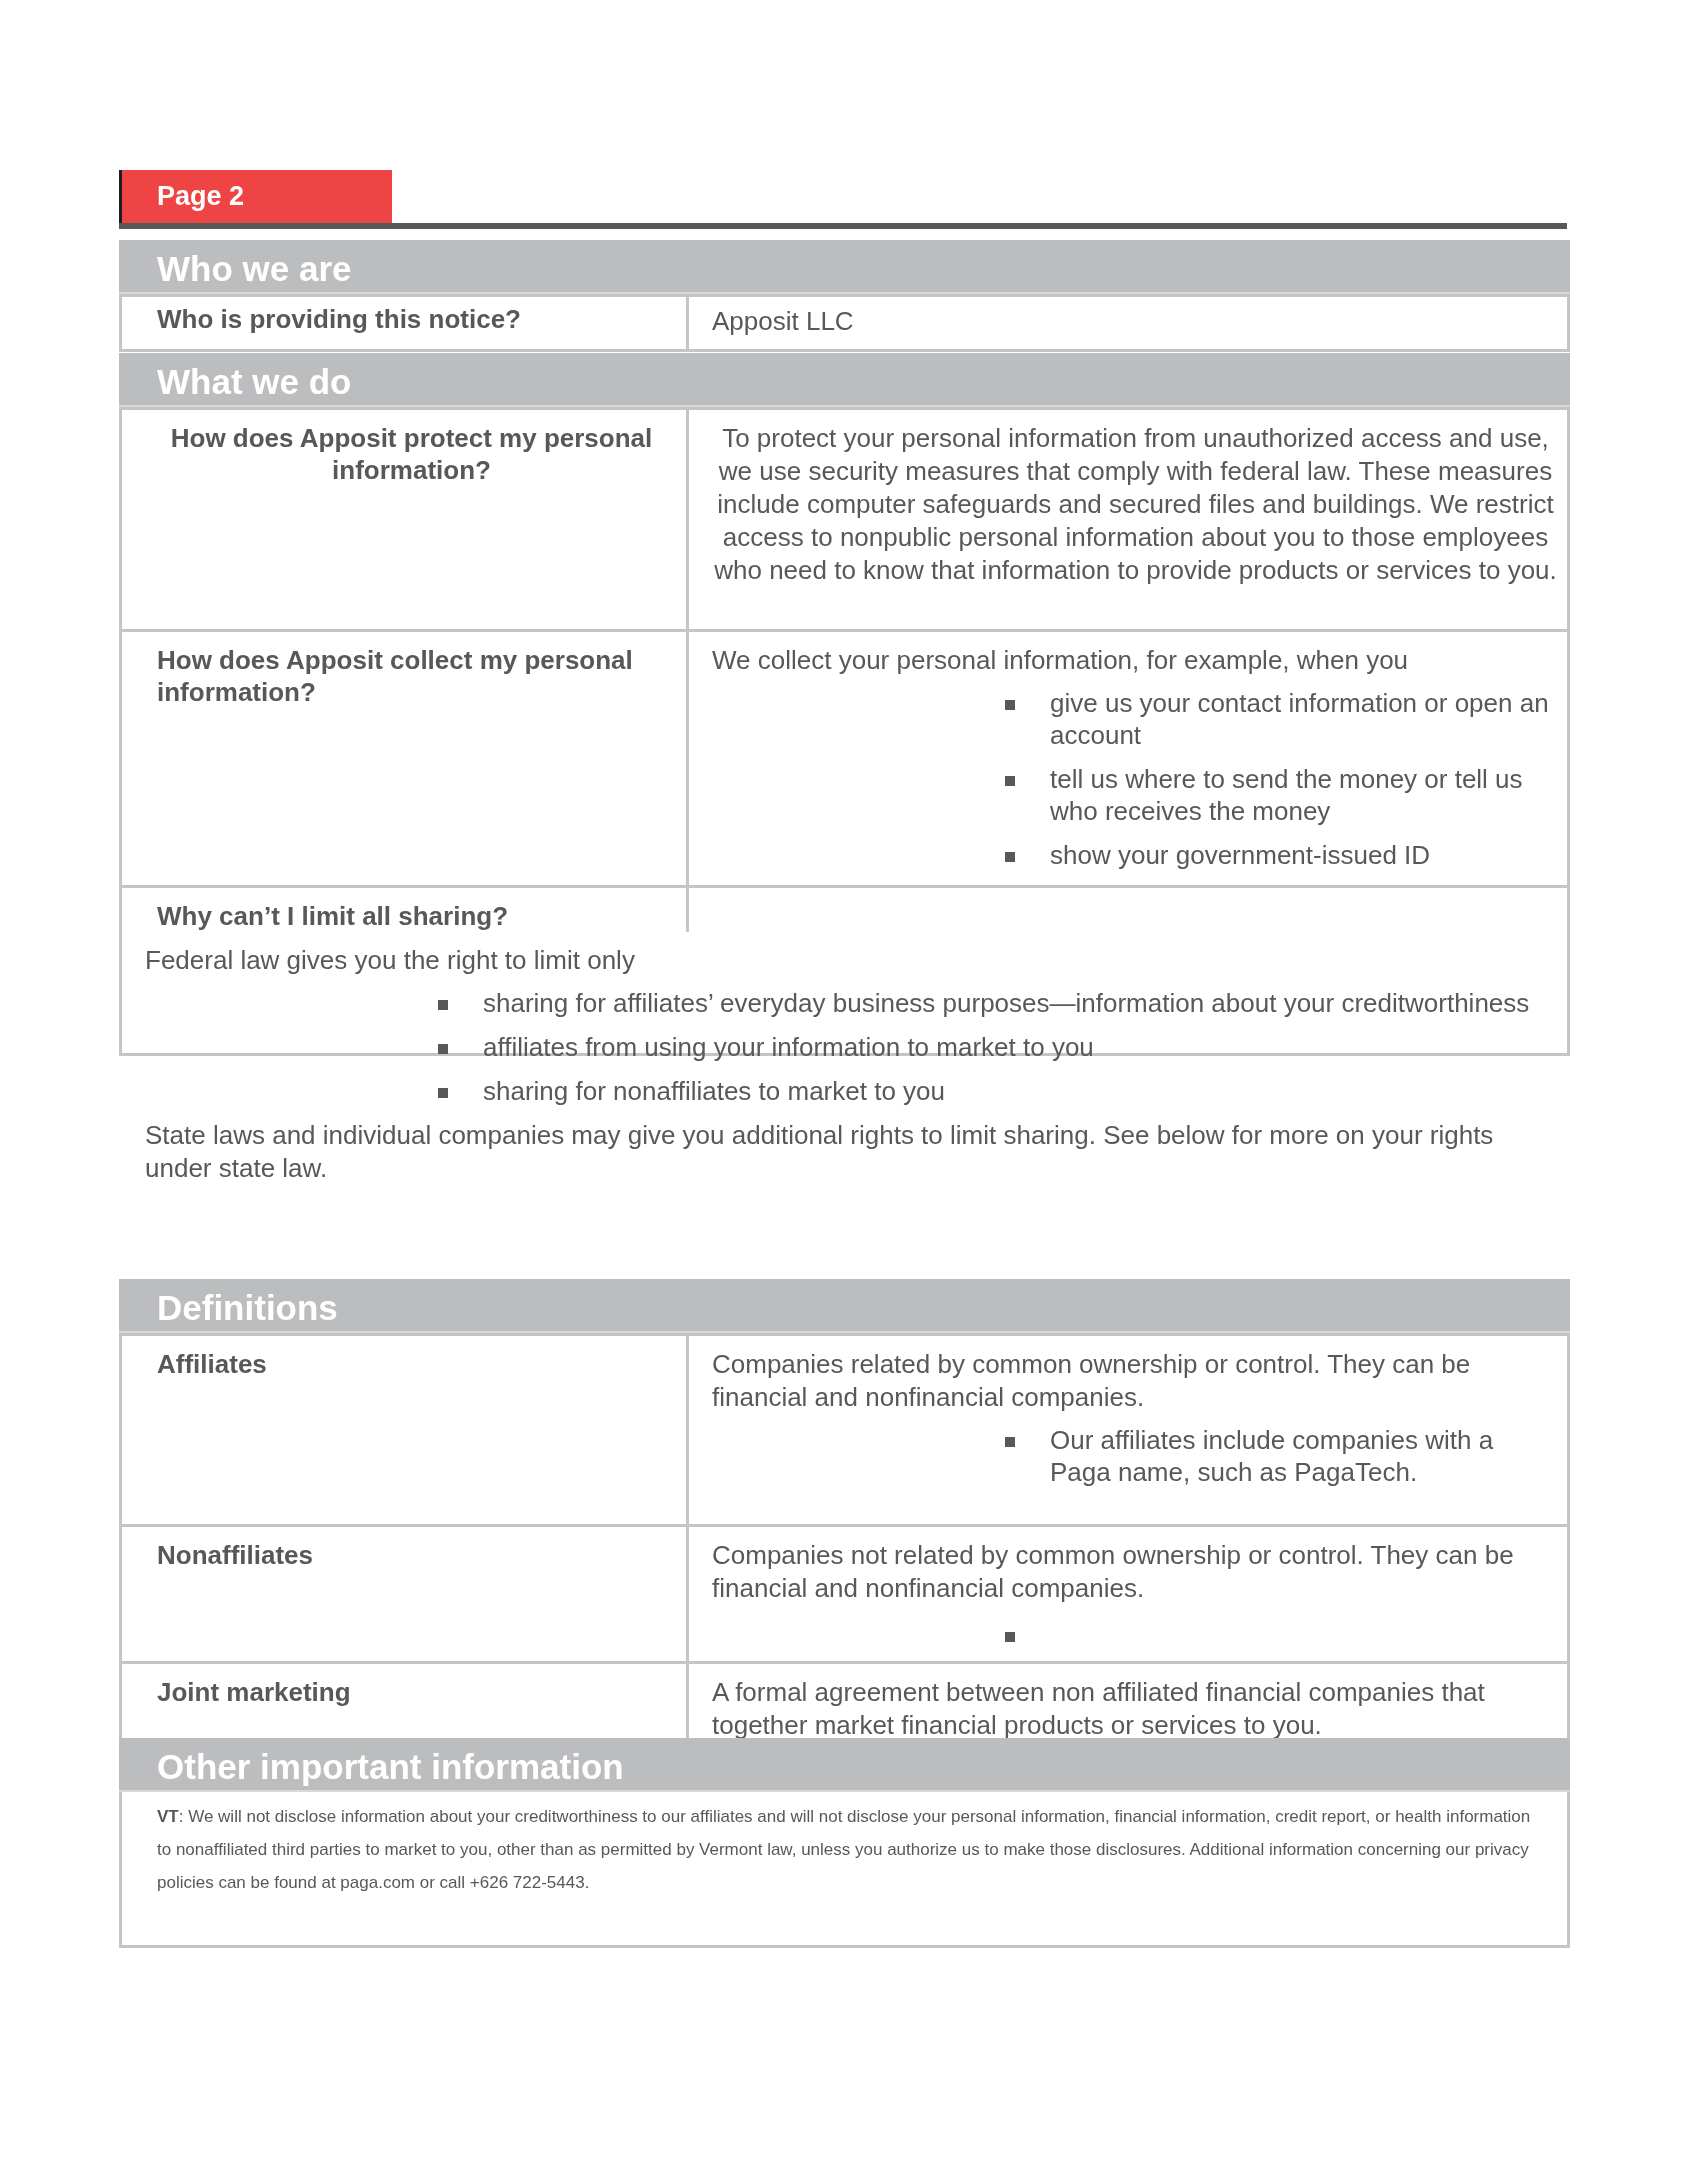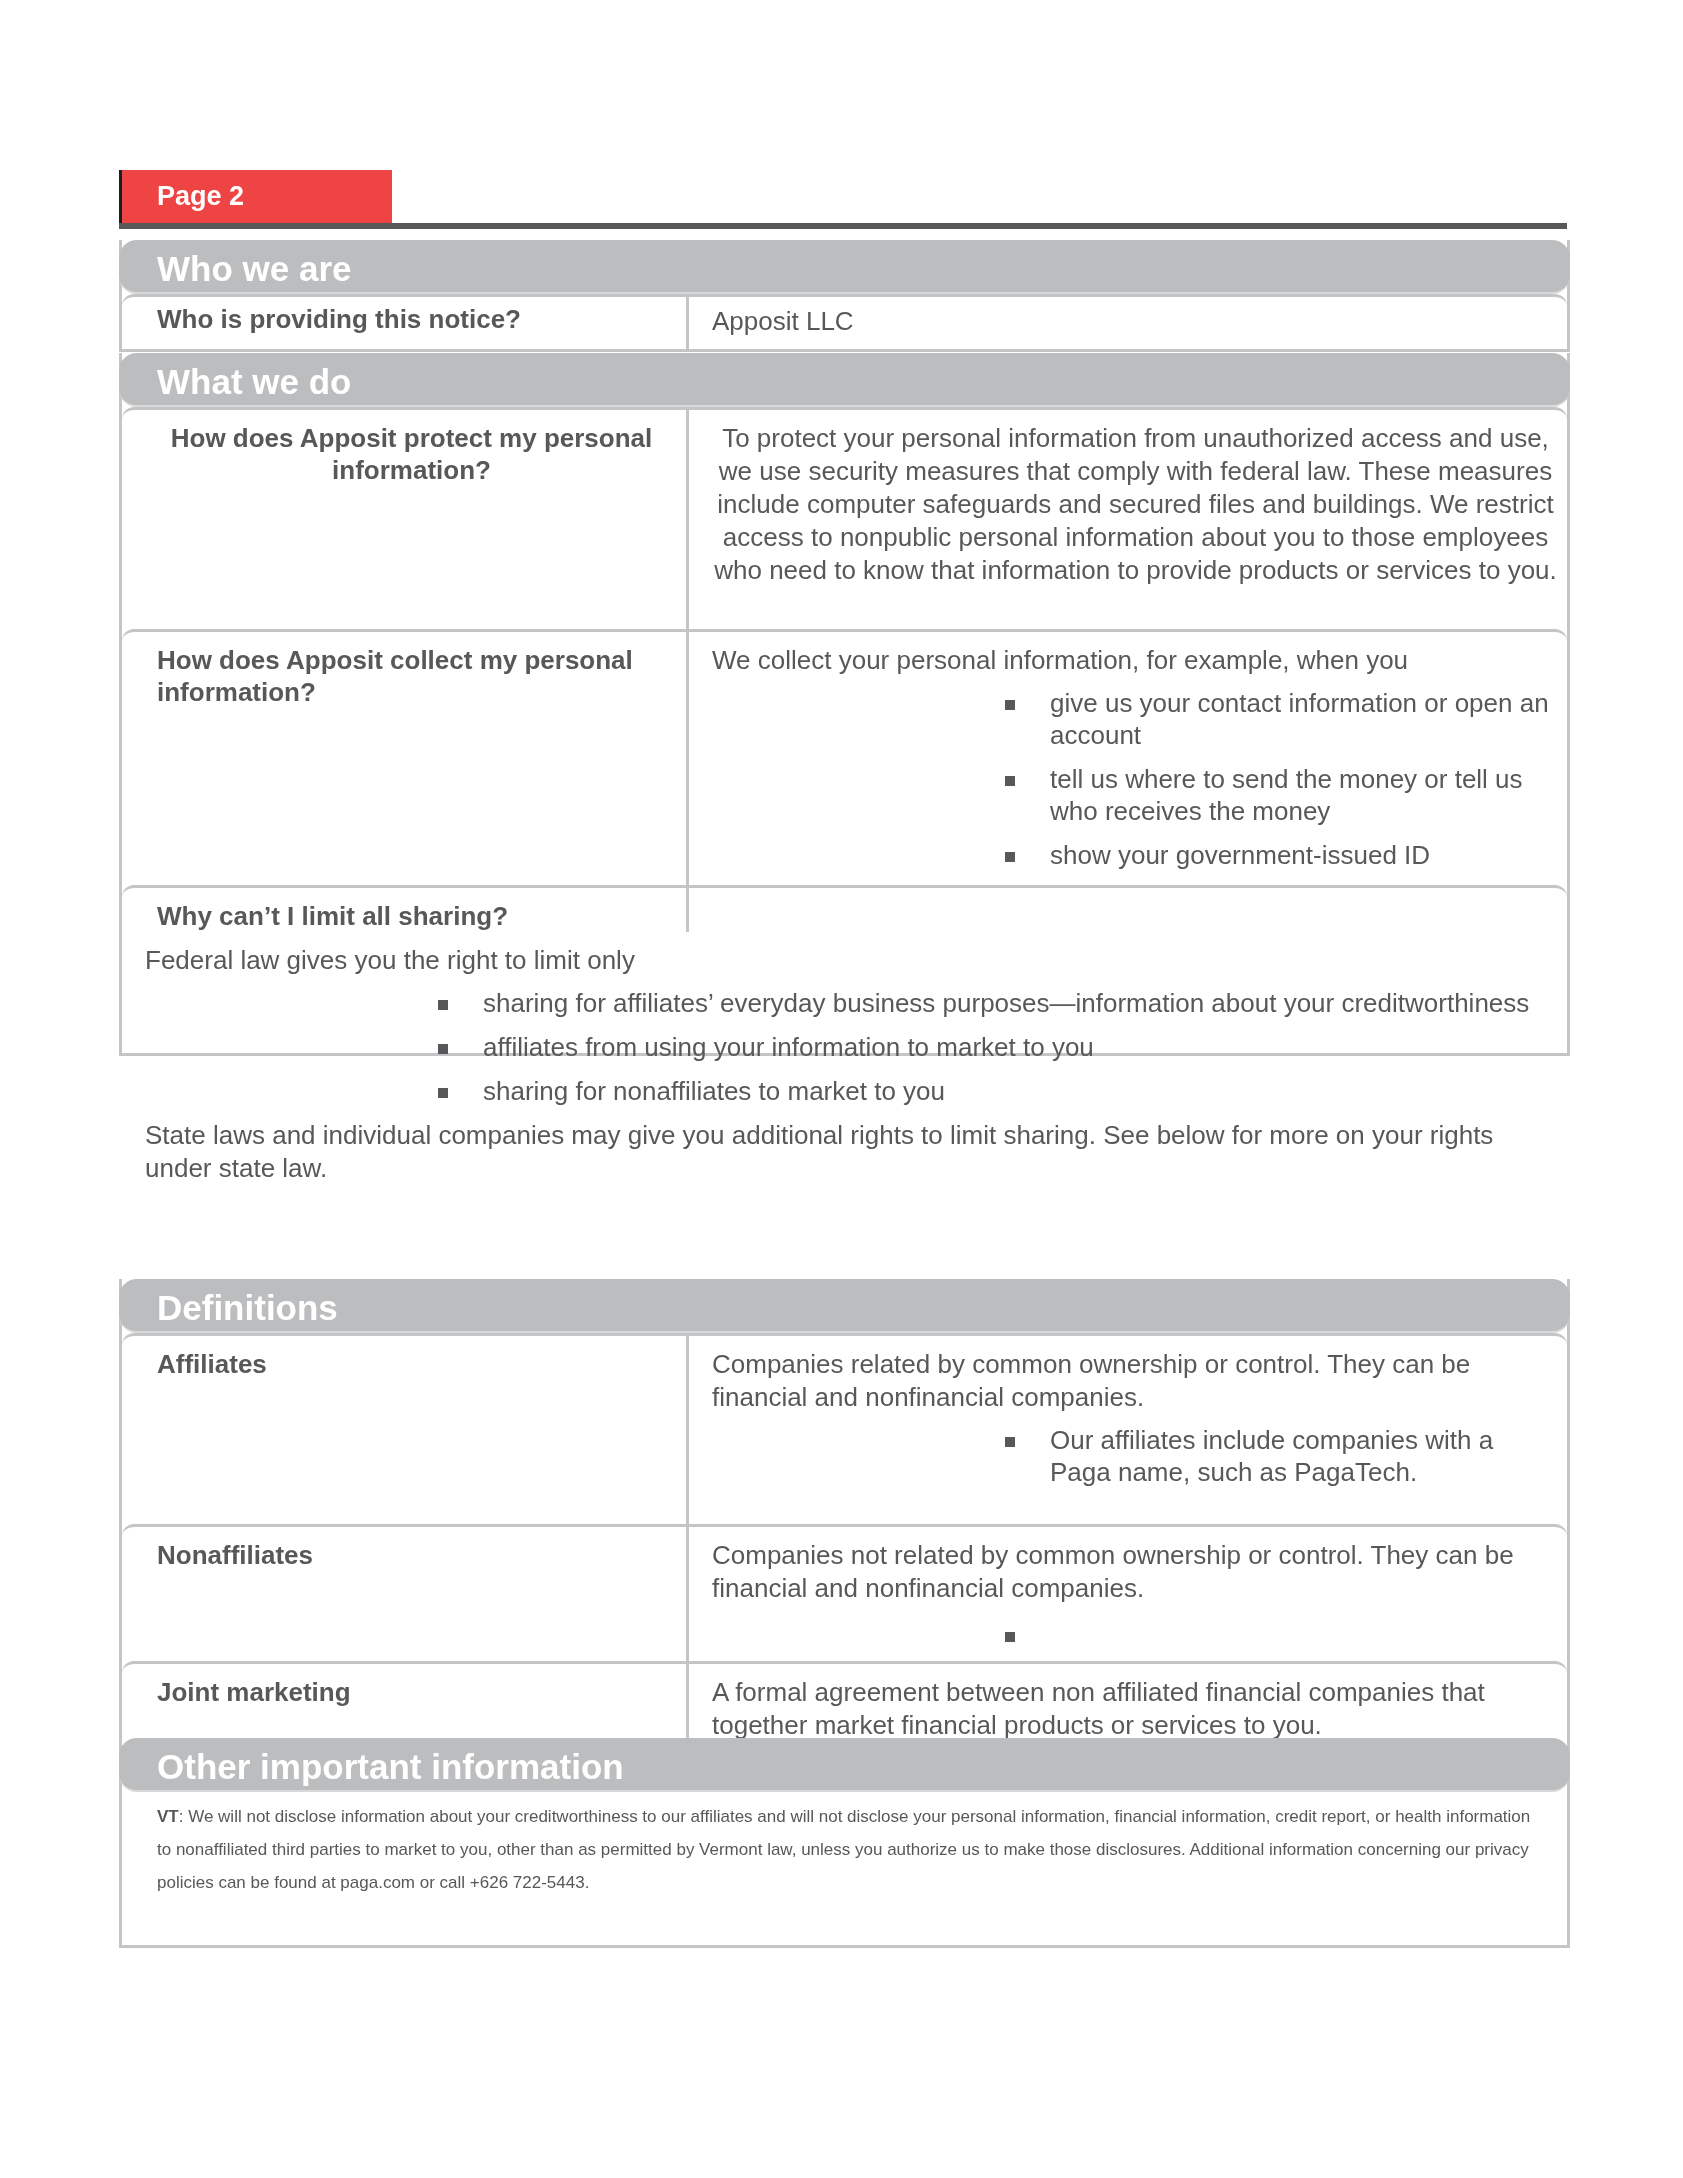--- a/index.html
+++ b/index.html
@@ -9,22 +9,22 @@
   .tab { position: absolute; left: 119px; top: 170px; width: 273px; height: 53px;
          background: #ef4444; border-left: 3px solid #1e1e1e; box-sizing: border-box; }
   .tab-label { position: absolute; left: 35px; top: 11px; color: #ffffff;
                font-weight: bold; font-size: 27px; }
   .rule { position: absolute; left: 119px; top: 223px; width: 1448px; height: 6px; background: #58585a; }
 
   .section { position: absolute; left: 119px; width: 1451px; box-sizing: border-box;
              border: 3px solid #c4c5c7; border-top: none; background: #fff; }
   .sec-header { background: #bcbdbf; height: 54px; margin: 0 -3px; padding-left: 38px;
                 box-sizing: border-box; color: #ffffff; font-weight: bold; font-size: 35px;
-                line-height: 57px; border-bottom: 2px solid #d8d8d8; border-radius: 18px; }
-  .row { display: flex; border-top: 3px solid #c4c5c7; box-sizing: border-box; border-radius: 12px; }
+                line-height: 57px; border-bottom: 2px solid #d8d8d8; }
+  .row { display: flex; border-top: 3px solid #c4c5c7; box-sizing: border-box; }
   .row:first-of-type { border-top: none; }
   .cell-q { width: 567px; flex: none; border-right: 3px solid #c4c5c7; box-sizing: border-box;
             padding: 12px 20px 0 35px; font-weight: bold; font-size: 26px; line-height: 32px; color: #58585a; }
   .cell-a { flex: 1; padding: 12px 8px 0 23px; font-size: 26px; line-height: 33px; color: #58585a; }
   .cell-a p { margin: 0; }
   ul.sq { list-style: none; margin: 10px 0 0 0; padding: 0 0 0 293px; }
   ul.sq li { position: relative; padding-left: 45px; margin-bottom: 12px; line-height: 32px; }
   .bullet { position: absolute; left: 0; top: 13px; width: 10px; height: 10px; background: #58585a; display: block; }
   .other-body { padding: 8px 20px 12px 35px; font-size: 17px; line-height: 33px; color: #58585a; }
   .other-body b { color: #58585a; }

